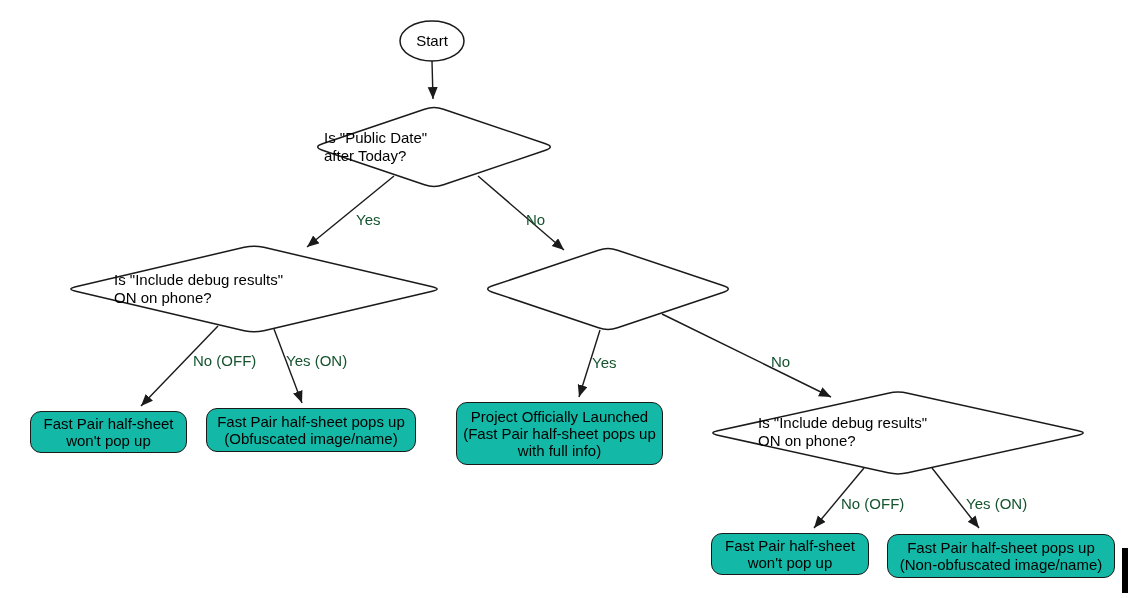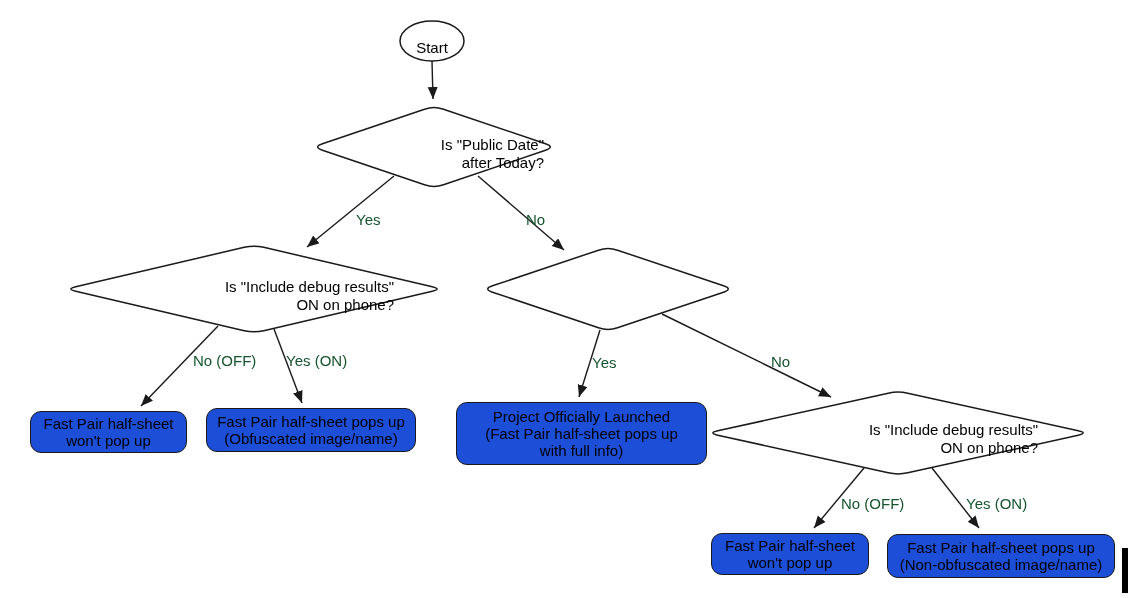--- a/index.html
+++ b/index.html
@@ -23,33 +23,32 @@
     stroke-width: 1.5;
   }
   .edge {
     stroke: #1a1a1a;
     stroke-width: 1.4;
     fill: none;
   }
   .node-label {
     position: absolute;
     transform: translate(-50%, -50%);
-    text-align: right;
+    text-align: left;
     white-space: pre-line;
     font-size: 15px;
     line-height: 18px;
     color: #000000;
-    margin-top: 7px;
   }
   .terminal-box {
     position: absolute;
     box-sizing: border-box;
     border: 1.5px solid #1a1a1a;
     border-radius: 11px;
-    background: #1d4ed8;
+    background: #14b8a6;
     display: flex;
     align-items: center;
     justify-content: center;
     text-align: center;
     white-space: pre-line;
     font-size: 15px;
     line-height: 17px;
     padding: 16px 4px;
   }
   .edge-label {
@@ -108,21 +107,21 @@
 
   <div class="node-label" style="left:898px; top:432px; width:280px;">Is "Include debug results"
 ON on phone?</div>
 
   <div class="terminal-box" style="left:30px; top:411px; width:157px; height:42px;">Fast Pair half-sheet
 won't pop up</div>
 
   <div class="terminal-box" style="left:206px; top:408px; width:210px; height:44px;">Fast Pair half-sheet pops up
 (Obfuscated image/name)</div>
 
-  <div class="terminal-box" style="left:456px; top:402px; width:251px; height:63px;">Project Officially Launched
+  <div class="terminal-box" style="left:456px; top:402px; width:207px; height:63px;">Project Officially Launched
 (Fast Pair half-sheet pops up
 with full info)</div>
 
   <div class="terminal-box" style="left:711px; top:533px; width:158px; height:42px;">Fast Pair half-sheet
 won't pop up</div>
 
   <div class="terminal-box" style="left:887px; top:534px; width:228px; height:44px;">Fast Pair half-sheet pops up
 (Non-obfuscated image/name)</div>
 
   <span class="edge-label" style="left:356px; top:211px;">Yes</span>

